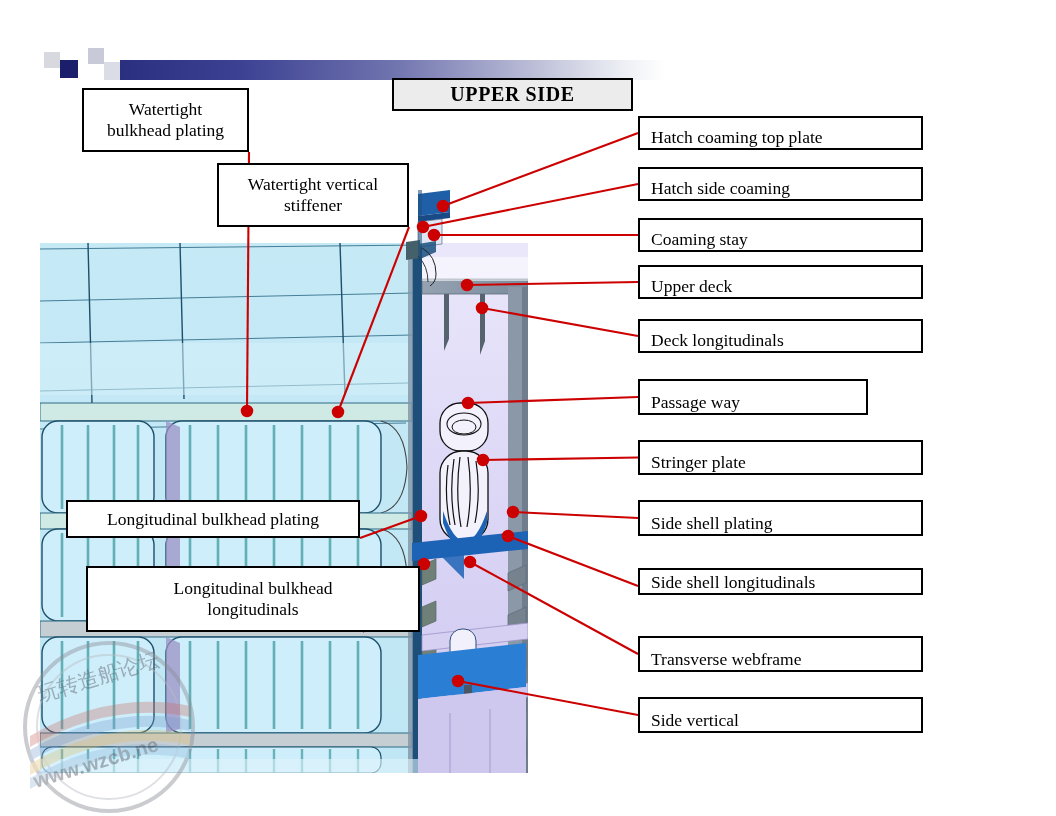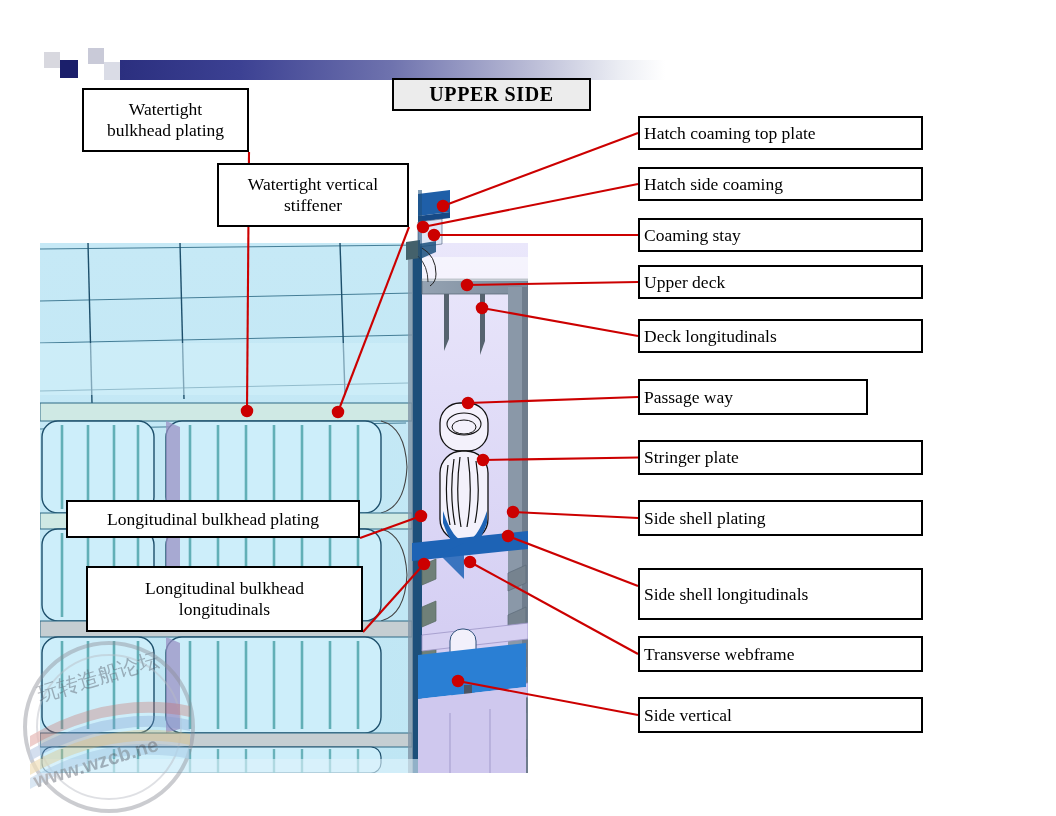--- a/index.html
+++ b/index.html
@@ -6,29 +6,29 @@
   body{width:1056px;height:816px;overflow:hidden;
        font-family:"Liberation Serif","DejaVu Serif",serif;}
   #stage{position:relative;width:1056px;height:816px;background:#ffffff;}
 
   
   .deco-sq{position:absolute;}
   .grad-bar{position:absolute;left:120px;top:60px;width:545px;height:20px;
             background:linear-gradient(to right,#2b2f7f 0%,#3c4193 22%,#6f73ae 50%,#b6b8d4 74%,#eceef4 92%,#ffffff 100%);}
 
   
-  .title-box{position:absolute;left:392px;top:78px;width:199px;height:33px;
+  .title-box{position:absolute;left:392px;top:78px;width:241px;height:33px;
              background:#ececec;border:2.5px solid #000;box-sizing:border-box;
              display:flex;align-items:center;justify-content:center;
              font-weight:bold;font-size:20px;letter-spacing:.6px;color:#000;}
 
   
   .lbl{position:absolute;background:#ffffff;border:2px solid #000;box-sizing:border-box;
        font-size:17.5px;color:#000;line-height:1.18;display:flex;align-items:center;z-index:40;}
-  .lbl.left-al{justify-content:flex-start;padding-left:4px;}
+  .lbl.left-al{justify-content:flex-start;padding-left:11px;align-items:flex-end;}
   .lbl.center-al{justify-content:center;text-align:center;padding:0 8px;}
 
   
   svg.leaders{position:absolute;left:0;top:0;width:1056px;height:816px;z-index:30;}
 
   
   .draw{position:absolute;left:40px;top:243px;width:488px;height:530px;overflow:hidden;z-index:10;}
   svg.art{position:absolute;left:0;top:0;}
   .upper-art{position:absolute;left:392px;top:186px;width:140px;height:110px;z-index:10;}
 
@@ -387,21 +387,21 @@
       </div>
       <div class="lbl left-al" style="left: 638px; top: 379px; width: 230px; height: 36px;">
         <span>Passage way</span>
       </div>
       <div class="lbl left-al" style="left: 638px; top: 440px; width: 285px; height: 35px;">
         <span>Stringer plate</span>
       </div>
       <div class="lbl left-al" style="left: 638px; top: 500px; width: 285px; height: 36px;">
         <span>Side shell plating</span>
       </div>
-      <div class="lbl left-al" style="left: 638px; top: 568px; width: 285px; height: 52px;">
+      <div class="lbl left-al" style="left: 638px; top: 568px; width: 285px; height: 27px;">
         <span>Side shell longitudinals</span>
       </div>
       <div class="lbl left-al" style="left: 638px; top: 636px; width: 285px; height: 36px;">
         <span>Transverse webframe</span>
       </div>
       <div class="lbl left-al" style="left: 638px; top: 697px; width: 285px; height: 36px;">
         <span>Side vertical</span>
       </div>
     </div>
 
@@ -410,19 +410,19 @@
         <span>Watertight</span>
         <span>bulkhead plating</span>
       </div>
       <div class="lbl center-al" style="left: 217px; top: 163px; width: 192px; height: 64px; flex-direction: column; justify-content: center;">
         <span>Watertight vertical</span>
         <span>stiffener</span>
       </div>
       <div class="lbl center-al" style="left: 66px; top: 500px; width: 294px; height: 38px; flex-direction: column; justify-content: center;">
         <span>Longitudinal bulkhead plating</span>
       </div>
-      <div class="lbl center-al" style="left: 86px; top: 566px; width: 277px; height: 66px; flex-direction: column; justify-content: center;">
+      <div class="lbl center-al" style="left: 86px; top: 566px; width: 334px; height: 66px; flex-direction: column; justify-content: center;">
         <span>Longitudinal bulkhead</span>
         <span>longitudinals</span>
       </div>
     </div>
 
 </div>
 
 </body></html>

